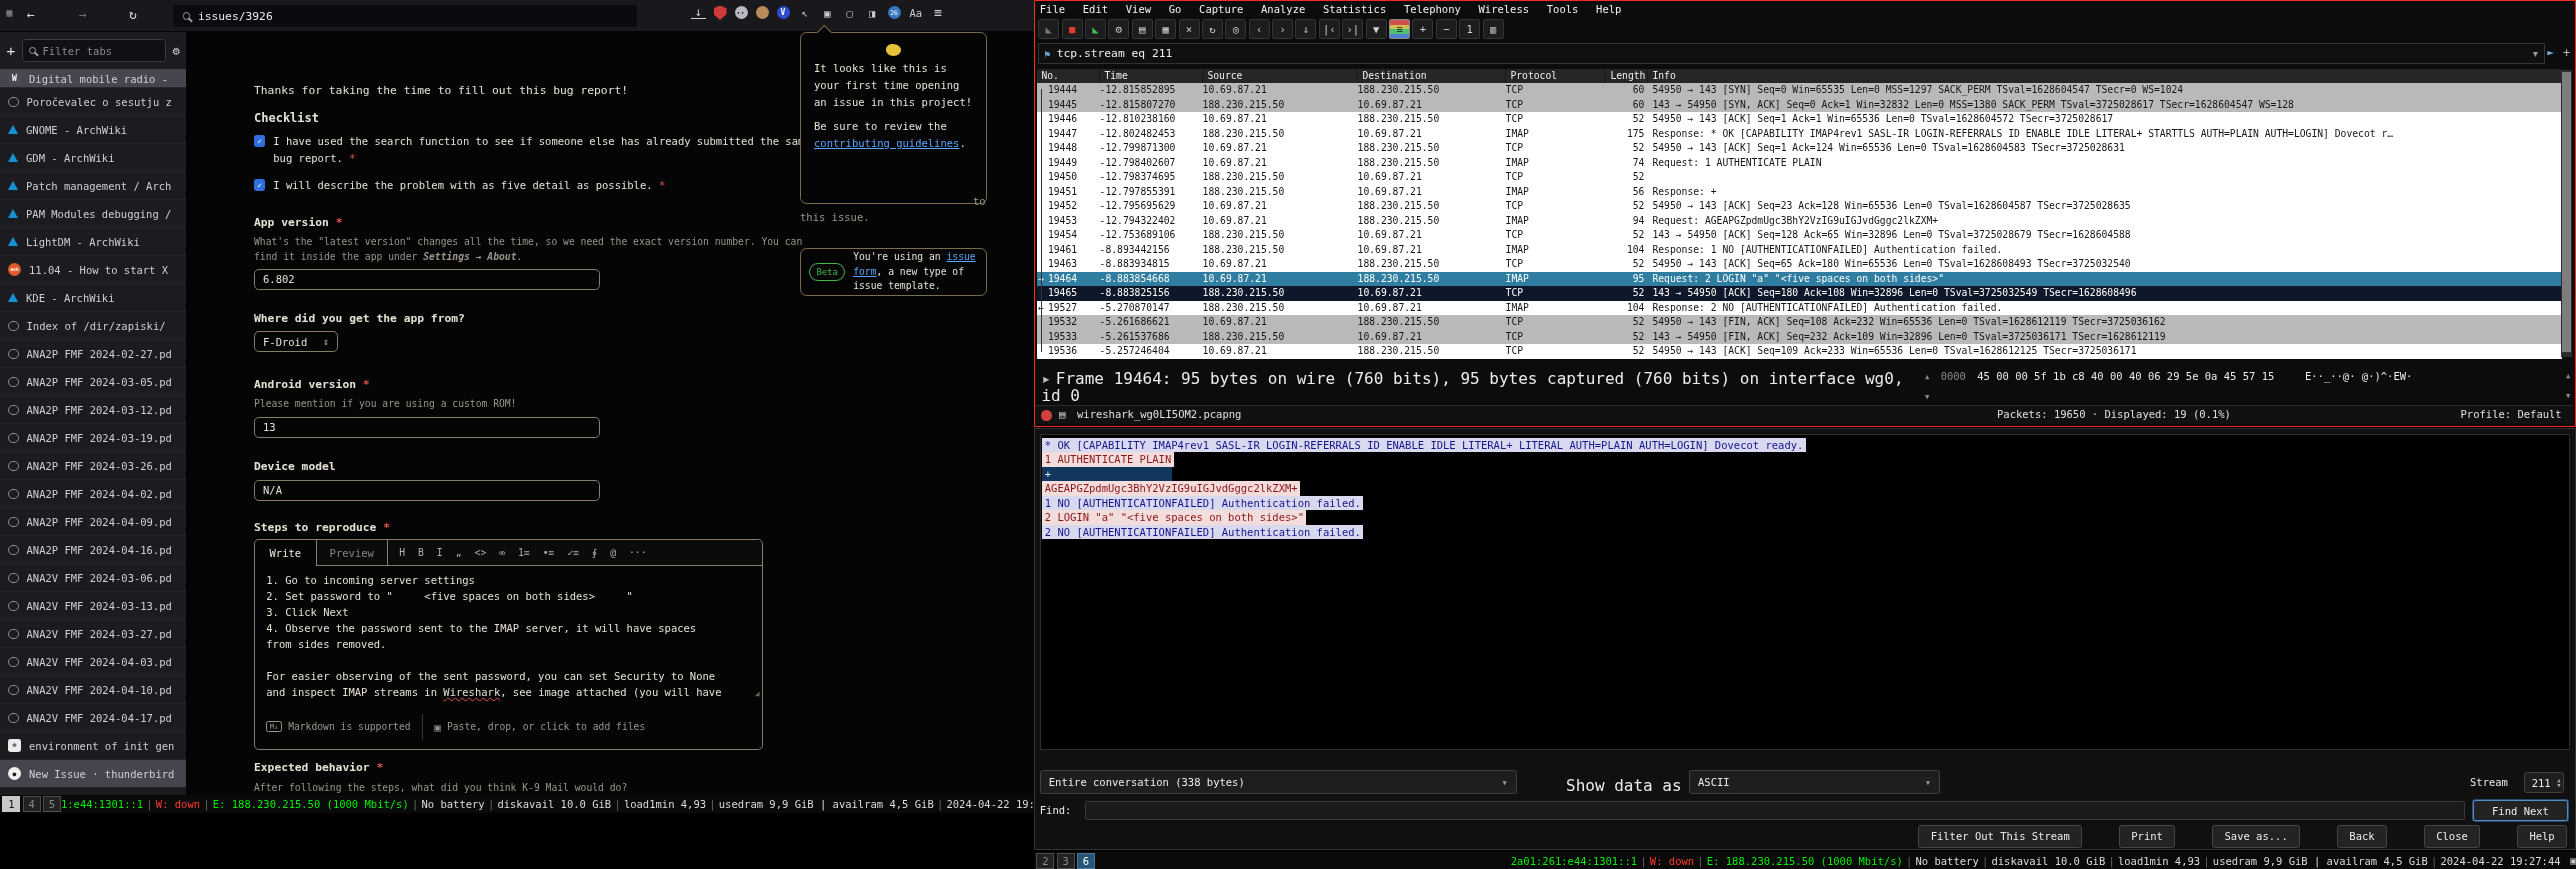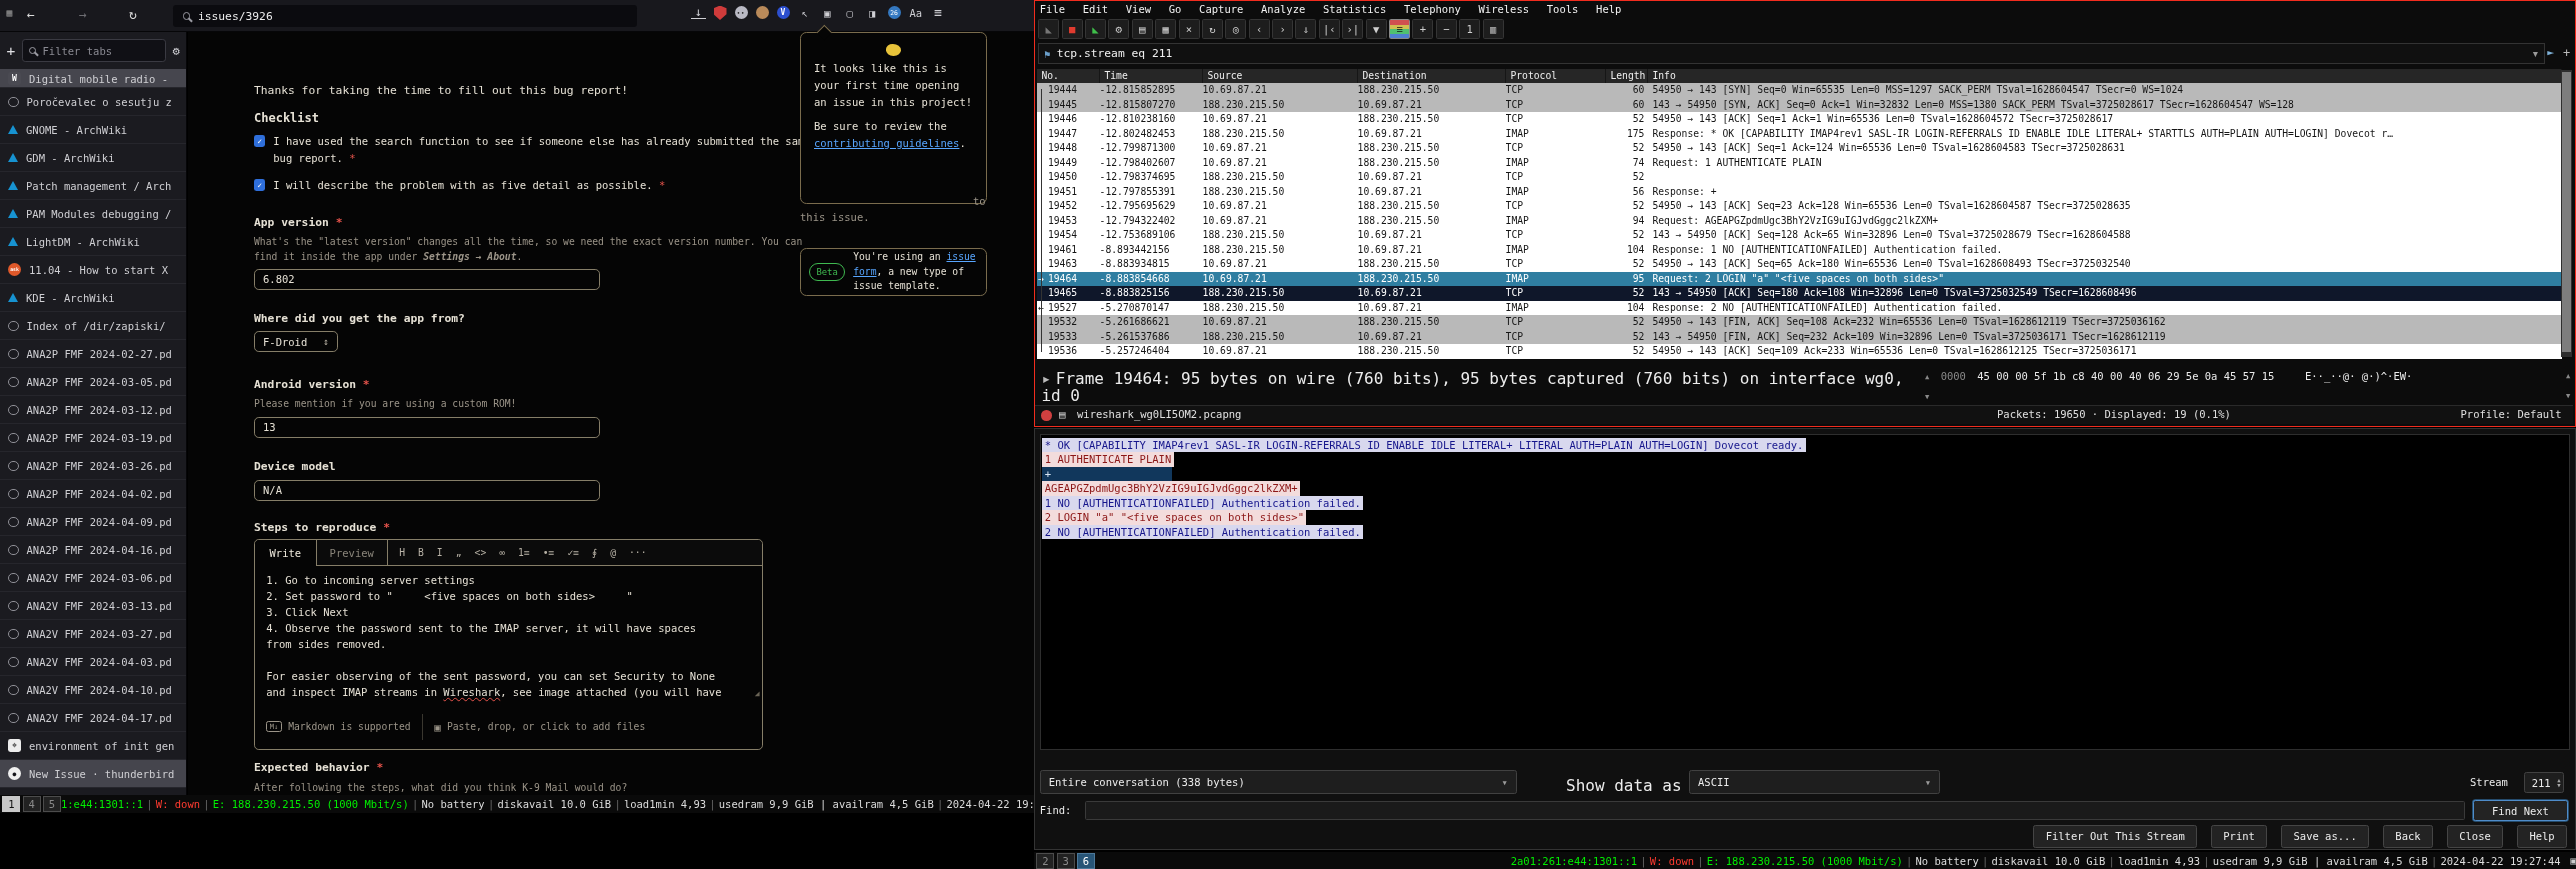--- a/index.html
+++ b/index.html
@@ -163,21 +163,21 @@
   #combo-conv { left:4.8px; top:341px; width:477px; }
   #lbl-show { position:absolute; left:531px; top:347px; color:#ececec; font-size:16px; }
   #combo-enc { left:654px; top:341px; width:251px; }
   #lbl-stream { position:absolute; left:1435px; top:347px; color:#ececec; font-size:10.5px; }
   #spin { position:absolute; left:1489px; top:343px; width:40px; height:21px; background:#1e1e1e; border:0.8px solid #414141; border-radius:2.4px; color:#ececec; font-size:10.5px; display:flex; align-items:center; }
   #spin .val { flex:1; text-align:center; }
   #spin .arrows { font-size:5.6px; color:#aaa; display:flex; flex-direction:column; padding-right:2.4px; line-height:4.8px; }
   #lbl-find { position:absolute; left:4.8px; top:375px; color:#ececec; font-size:10.5px; }
   #find-input { position:absolute; left:50px; top:372px; width:1380px; height:19.3px; background:#1a1a1a; border:0.8px solid #3a3a3a; border-radius:1.6px; }
   #btn-findnext { position:absolute; left:1438px; top:371px; width:95px; height:21px; background:#232323; border:0.8px solid #4f8cc9; box-shadow:0 0 0 0.8px #2c5f8a; border-radius:2.4px; color:#ececec; font-size:10.5px; display:flex; align-items:center; justify-content:center; }
-  #fbuttons { position:absolute; right:8px; top:396px; display:flex; gap:14px; }
+  #fbuttons { position:absolute; right:8px; top:396px; display:flex; gap:37px; }
   .fbtn { height:22.5px; background:#232323; border:0.8px solid #454545; border-radius:2.4px; color:#ececec; font-size:10.5px; display:flex; align-items:center; justify-content:center; padding:0 11.3px; white-space:nowrap; }
 </style>
 </head>
 <body>
 
 <div id="screen">
 
   <section id="mon-left">
 
     <div id="ff-toolbar">

